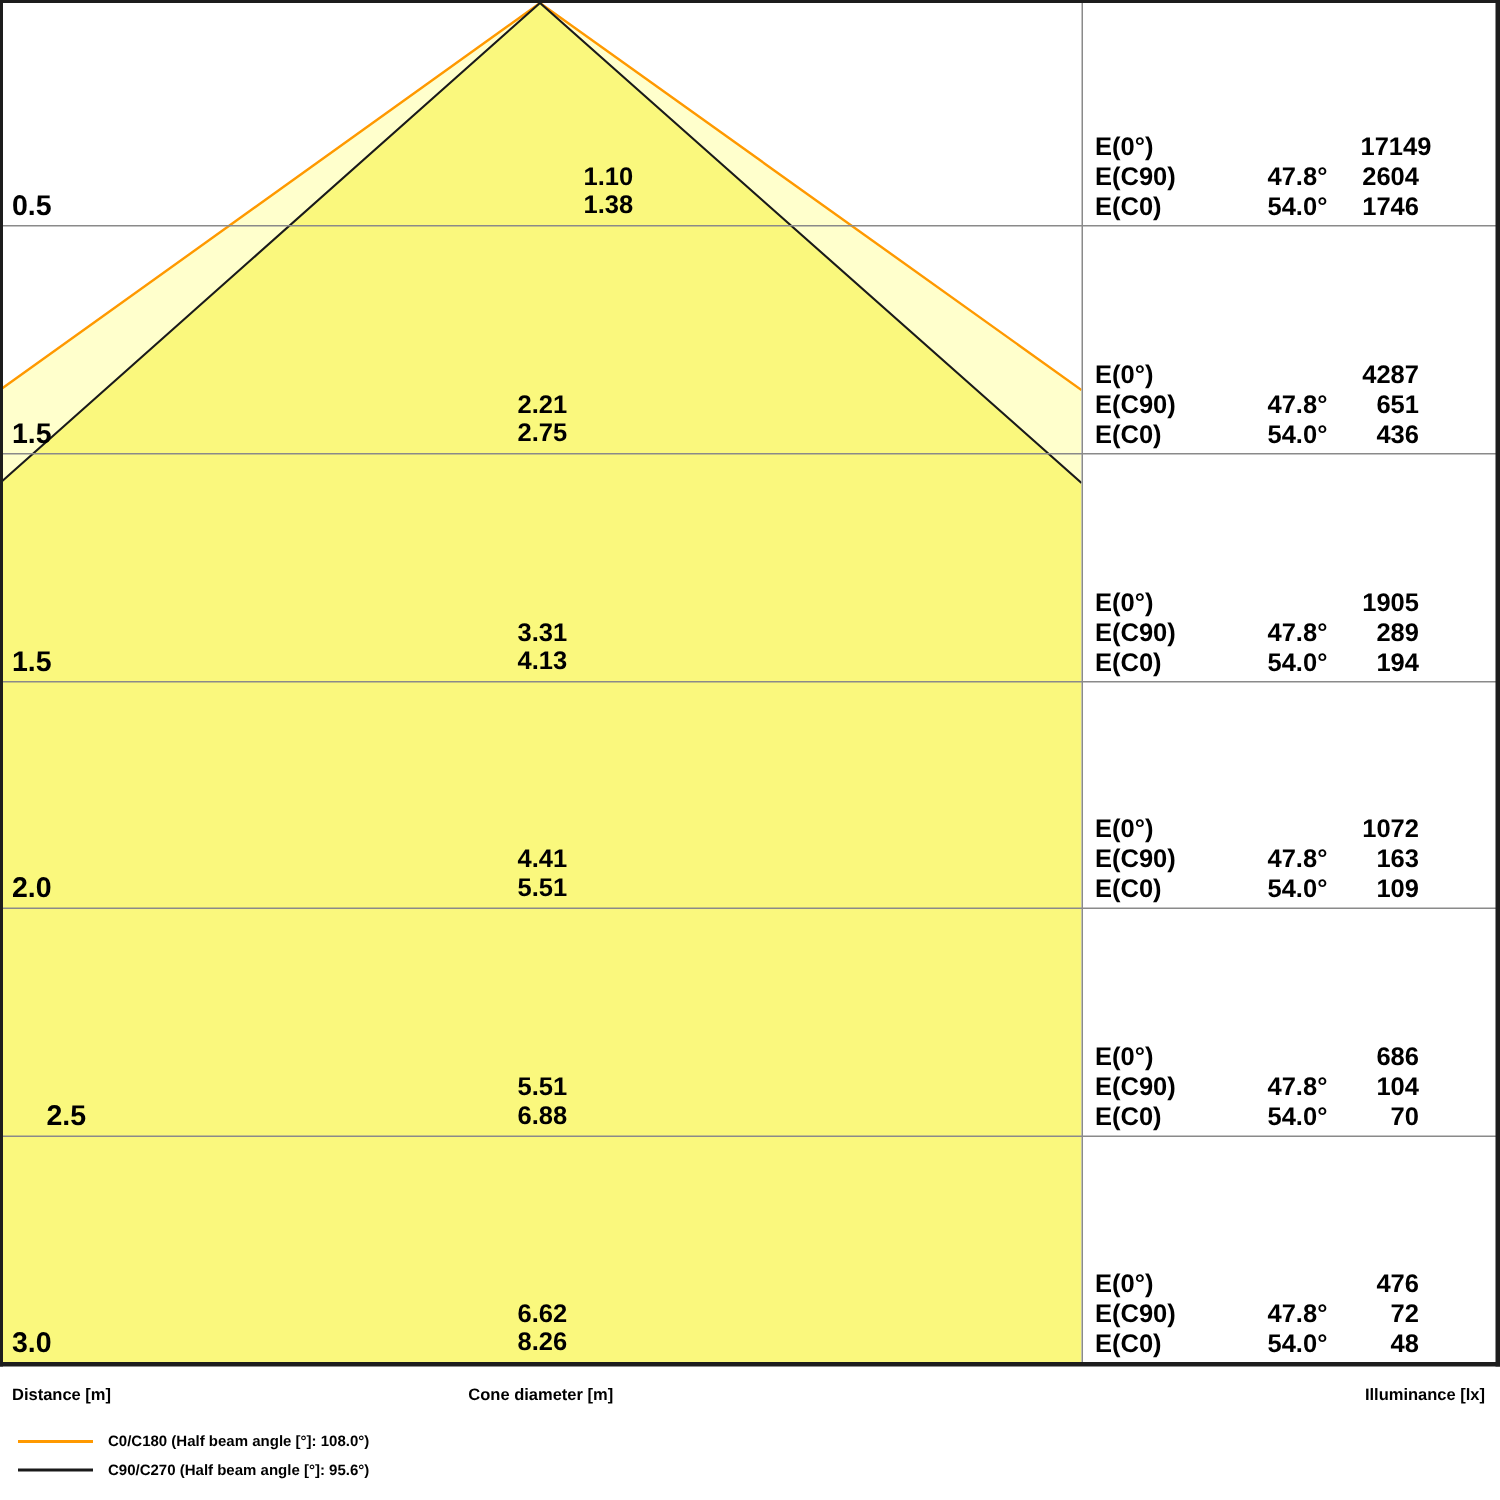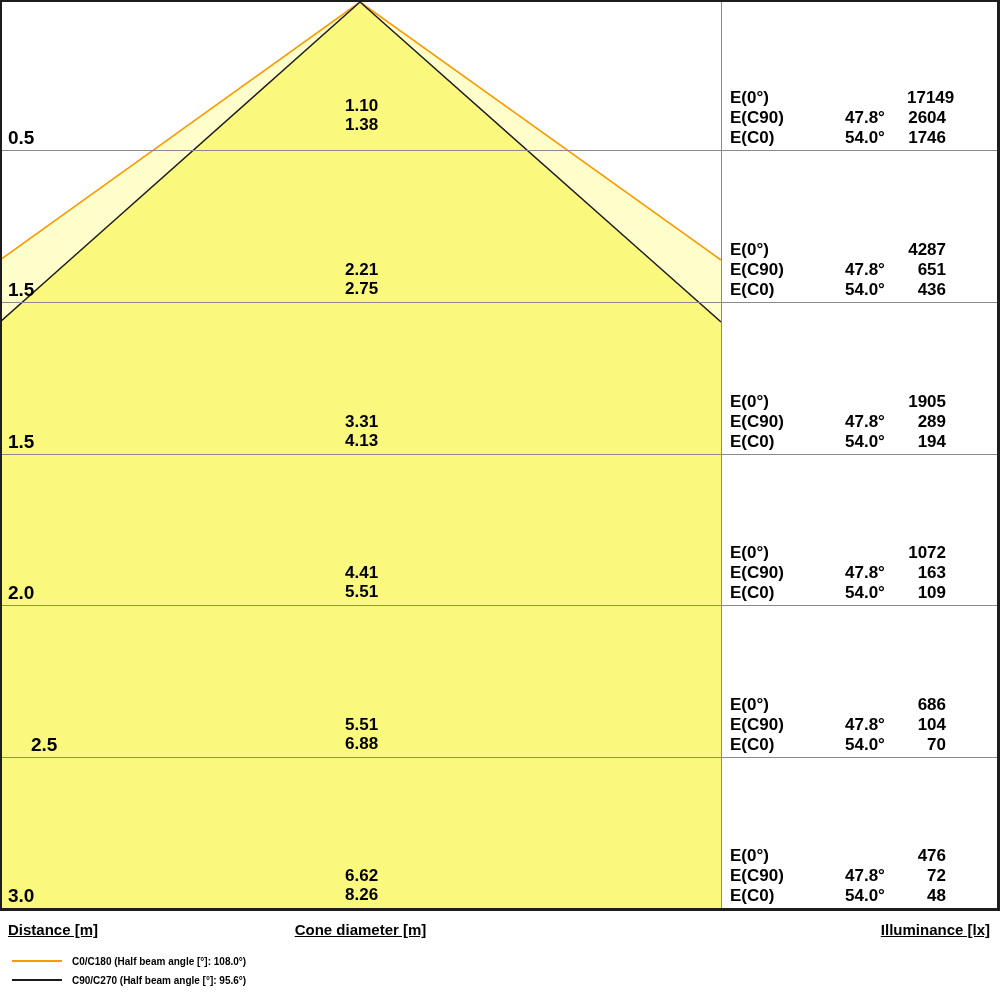--- a/index.html
+++ b/index.html
@@ -12,21 +12,21 @@
   
   .border{background:#1d1d1d;}
   .gridline{height:1px;background:#8a8a8a;left:2px;width:996px;}
   .vdivider{width:1px;background:#8a8a8a;}
   
   .dist-label{left:8px;font-size:19px;line-height:24px;height:24px;}
   .cone-vals{left:345px;font-size:17px;line-height:19px;text-align:left;}
   .illu-block{left:721px;width:232px;font-size:17px;line-height:20px;}
   .illu-line{display:grid;grid-template-columns:115px 62px 1fr;padding:0 7px 0 9px;}
   .illu-line .val{text-align:right;}
-  .axis-label{font-size:15px;line-height:22px;top:919px;text-decoration:underline;}
+  .axis-label{font-size:11px;line-height:22px;top:919px;}
   .legend-label{font-size:10px;line-height:19px;}
   .legend-line{height:2px;width:50px;left:12px;}
 </style>
 </head>
 <body>
 
 <div id="stage">
 
   <svg class="abs" style="left:2px;top:2px;" width="719" height="906" viewBox="0 0 719 906">
     <polygon points="358,0 -2,258 -2,906 719,906 719,258" fill="#FFFFCC"></polygon>
@@ -47,21 +47,21 @@
   <div class="abs border" style="left:997px;top:0;width:3px;height:911px;"></div>
   <div class="abs border" style="left:0;top:908px;width:1000px;height:3px;"></div>
 
   <div class="abs dist-label" style="top:126px;">0.5</div>
   <div class="abs dist-label" style="top:278px;">1.5</div>
   <div class="abs dist-label" style="top:430px;">1.5</div>
   <div class="abs dist-label" style="top:581px;">2.0</div>
   <div class="abs dist-label" style="top:733px;margin-left:23px;">2.5</div>
   <div class="abs dist-label" style="top:884px;">3.0</div>
 
-  <div class="abs cone-vals" style="top:96px;">
+  <div class="abs cone-vals" style="top:108px;margin-left:44px;">
     <div>1.10</div>
     <div>1.38</div>
   </div>
   <div class="abs cone-vals" style="top:260px;">
     <div>2.21</div>
     <div>2.75</div>
   </div>
   <div class="abs cone-vals" style="top:412px;">
     <div>3.31</div>
     <div>4.13</div>

